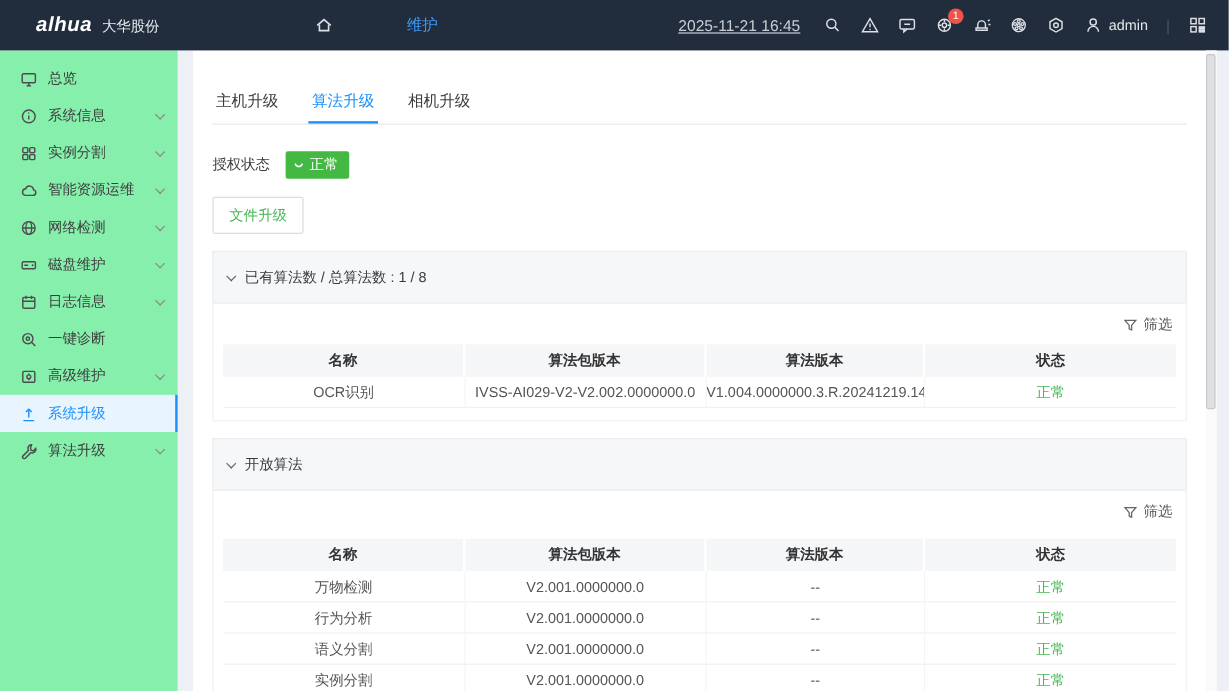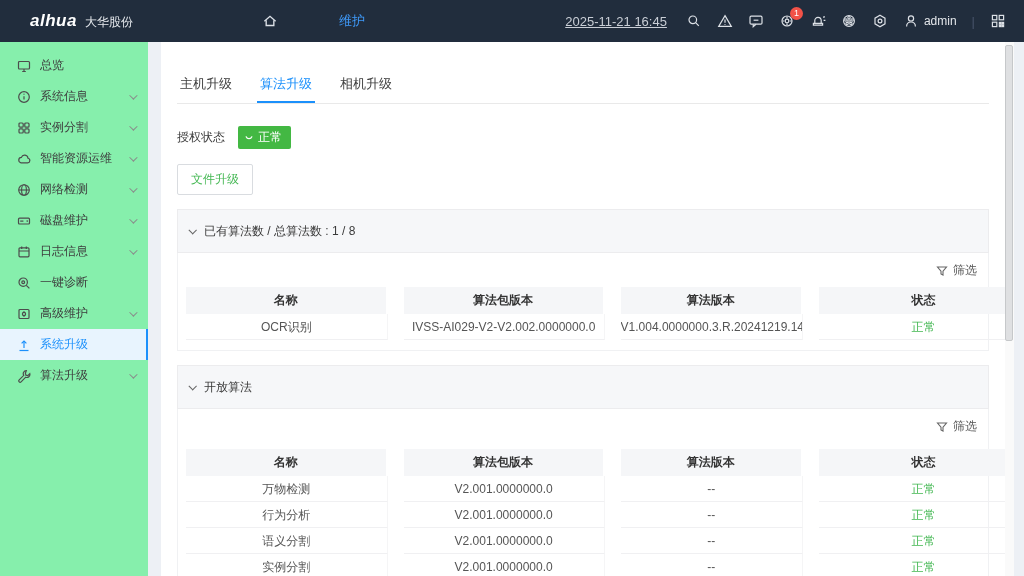--- a/index.html
+++ b/index.html
@@ -60,21 +60,21 @@
   .sec-head { height:44px; background:#f6f7f9; border:1px solid #ececee;
     display:flex; align-items:center; padding:0 11px; gap:9px; cursor:pointer; }
   .sec-head .chev-d { width:6px; height:6px; border-right:1.3px solid #666;
     border-bottom:1.3px solid #666; transform:rotate(45deg) translateY(-1px); }
   .sec-title { color:#3a3a3a; }
   .sec-body { border:1px solid #f0f1f3; border-top:none; padding:0 8px 10px; }
 
   .filter-row { display:flex; justify-content:flex-end; align-items:center;
     padding:9px 3px 8px; gap:5px; color:#555; cursor:pointer; }
 
-  .tr { display:grid; grid-template-columns:25.4% 25.3% 23% 26.3%;gap:16px; }
+  .tr { display:grid; grid-template-columns:25.4% 25.3% 23% 26.3%; }
   .th { background:#f5f6f8; height:27px; line-height:27px; text-align:center;
     font-weight:bold; color:#333; border-right:2px solid #fff; overflow:hidden; }
   .th:last-child { border-right:none; }
   .td { height:26px; line-height:26px; text-align:center; color:#555;
     border-bottom:1px solid #f0f0f2; border-right:1px solid #f5f5f6; overflow:hidden; }
   .td:last-child { border-right:none; }
   .td.status { color:#45b854; }
   .mt6 { margin-top:6px; }
 
   

